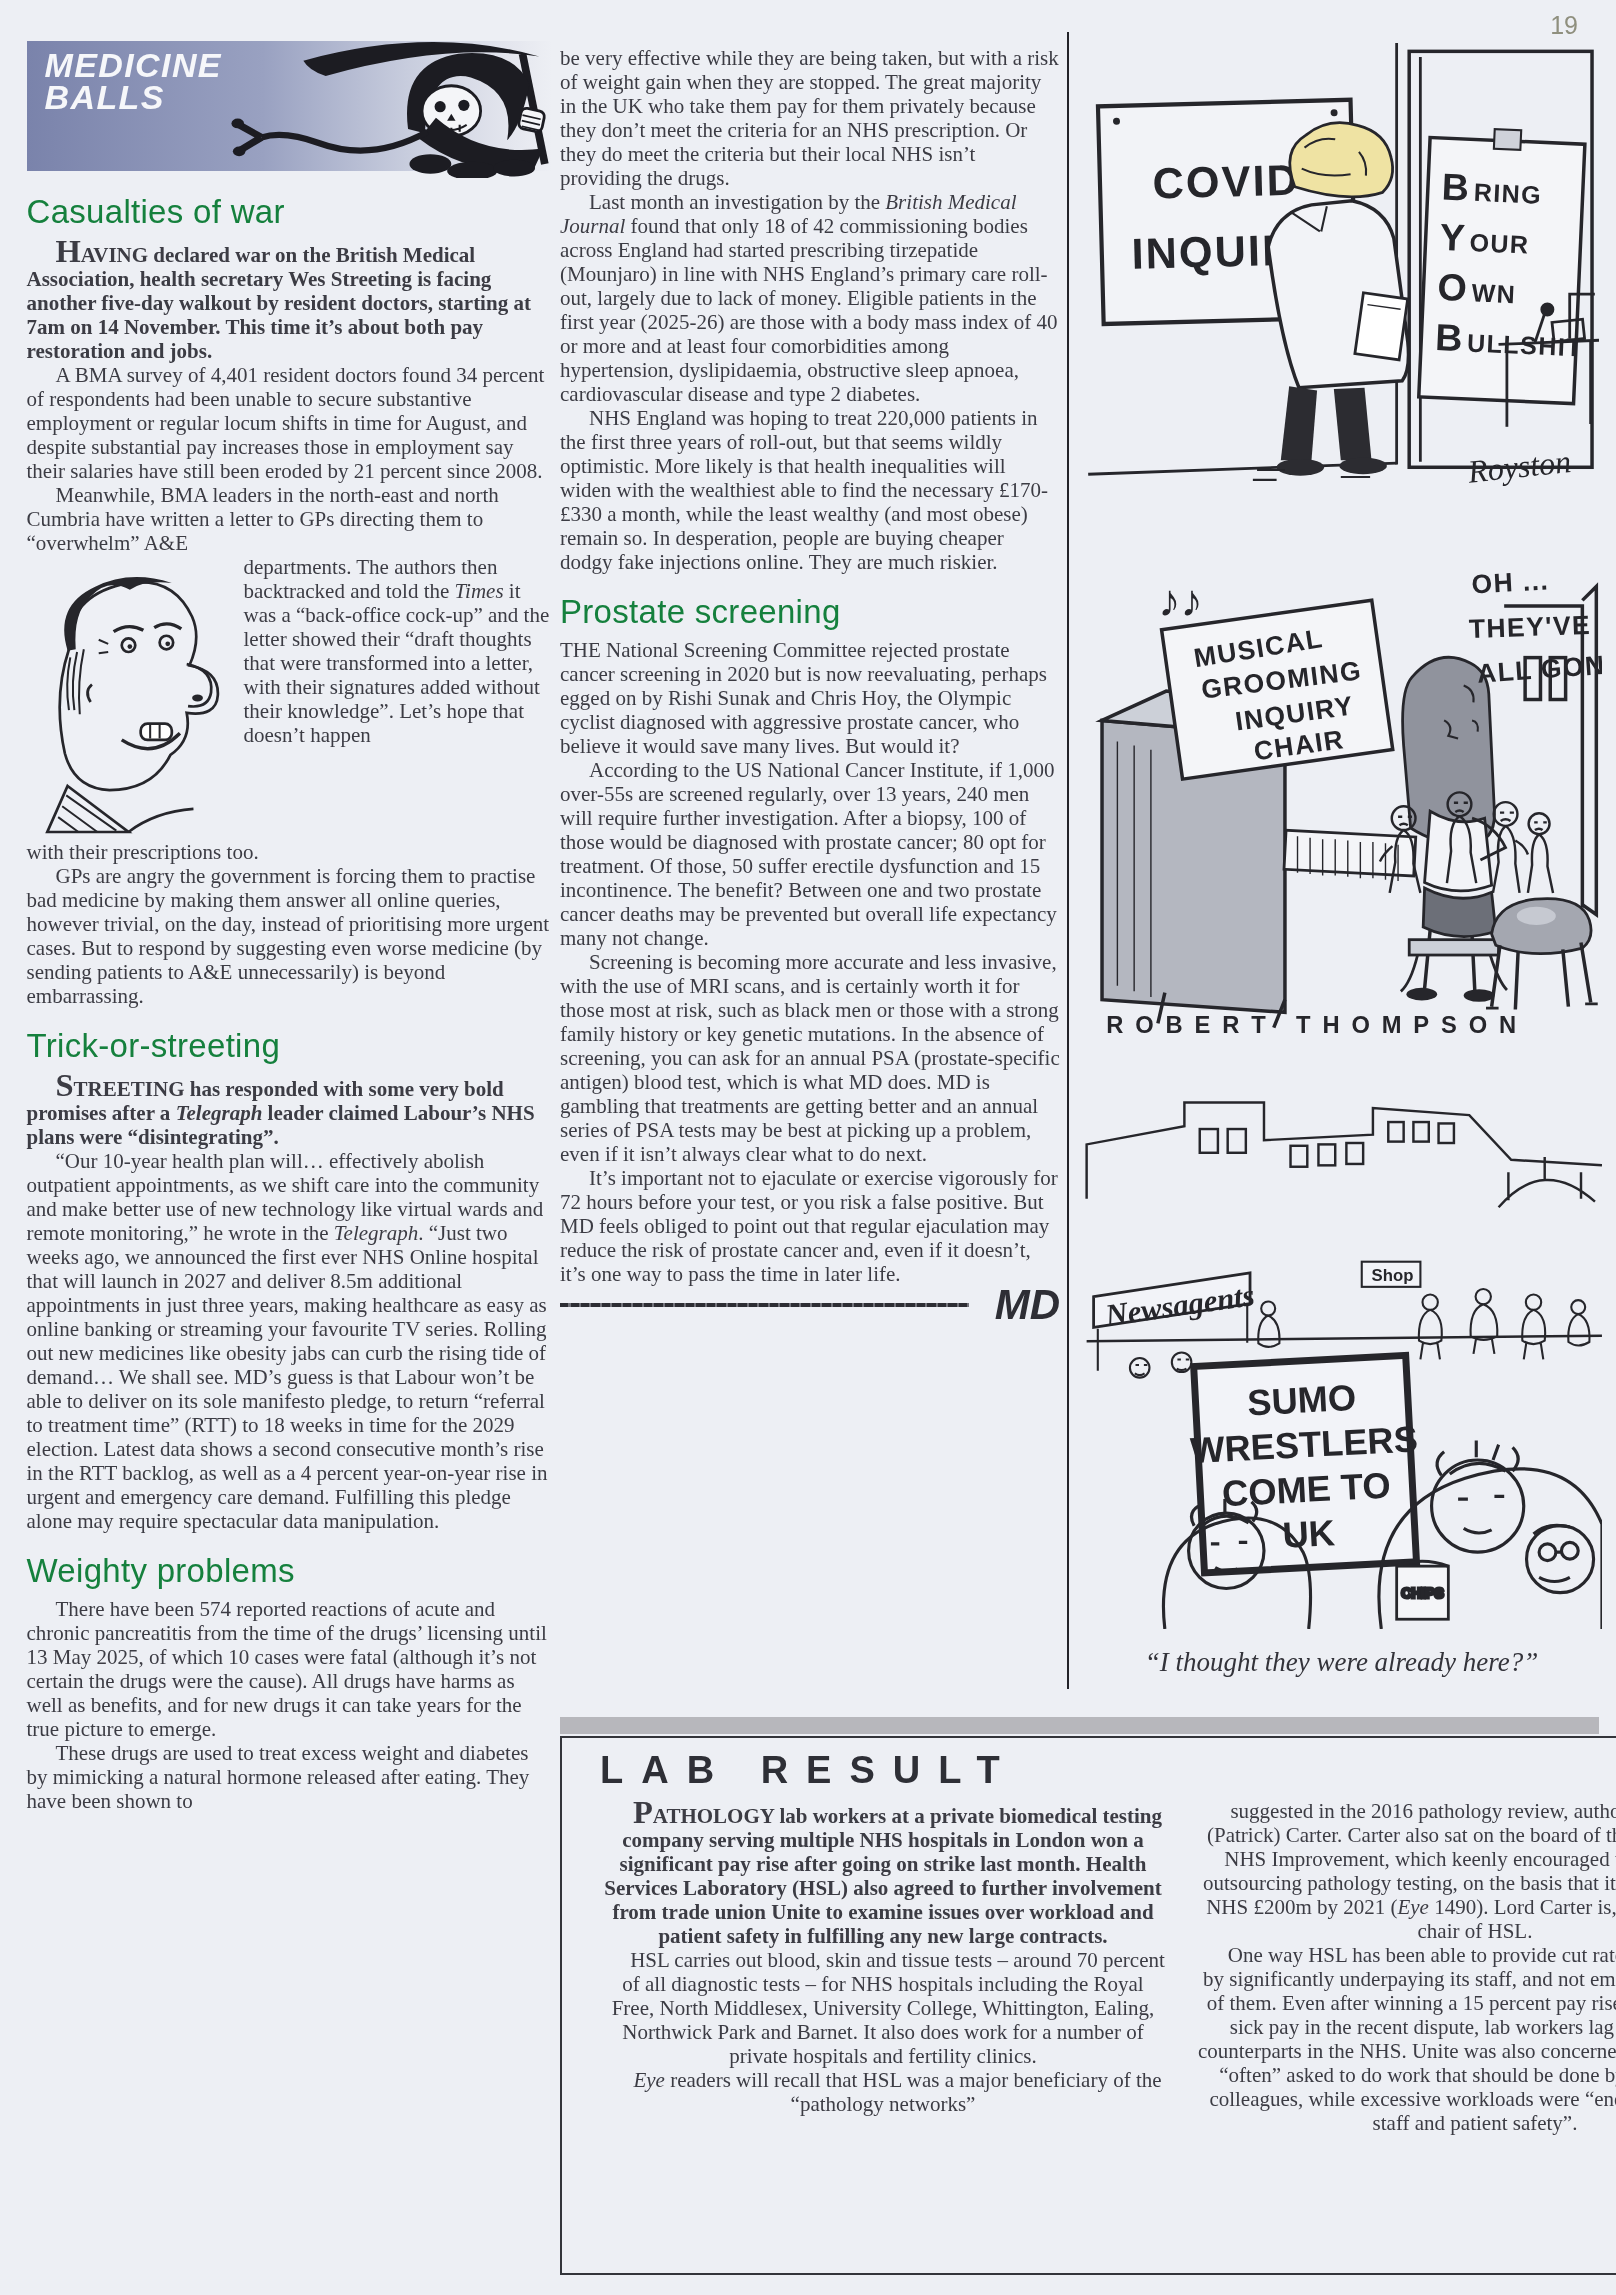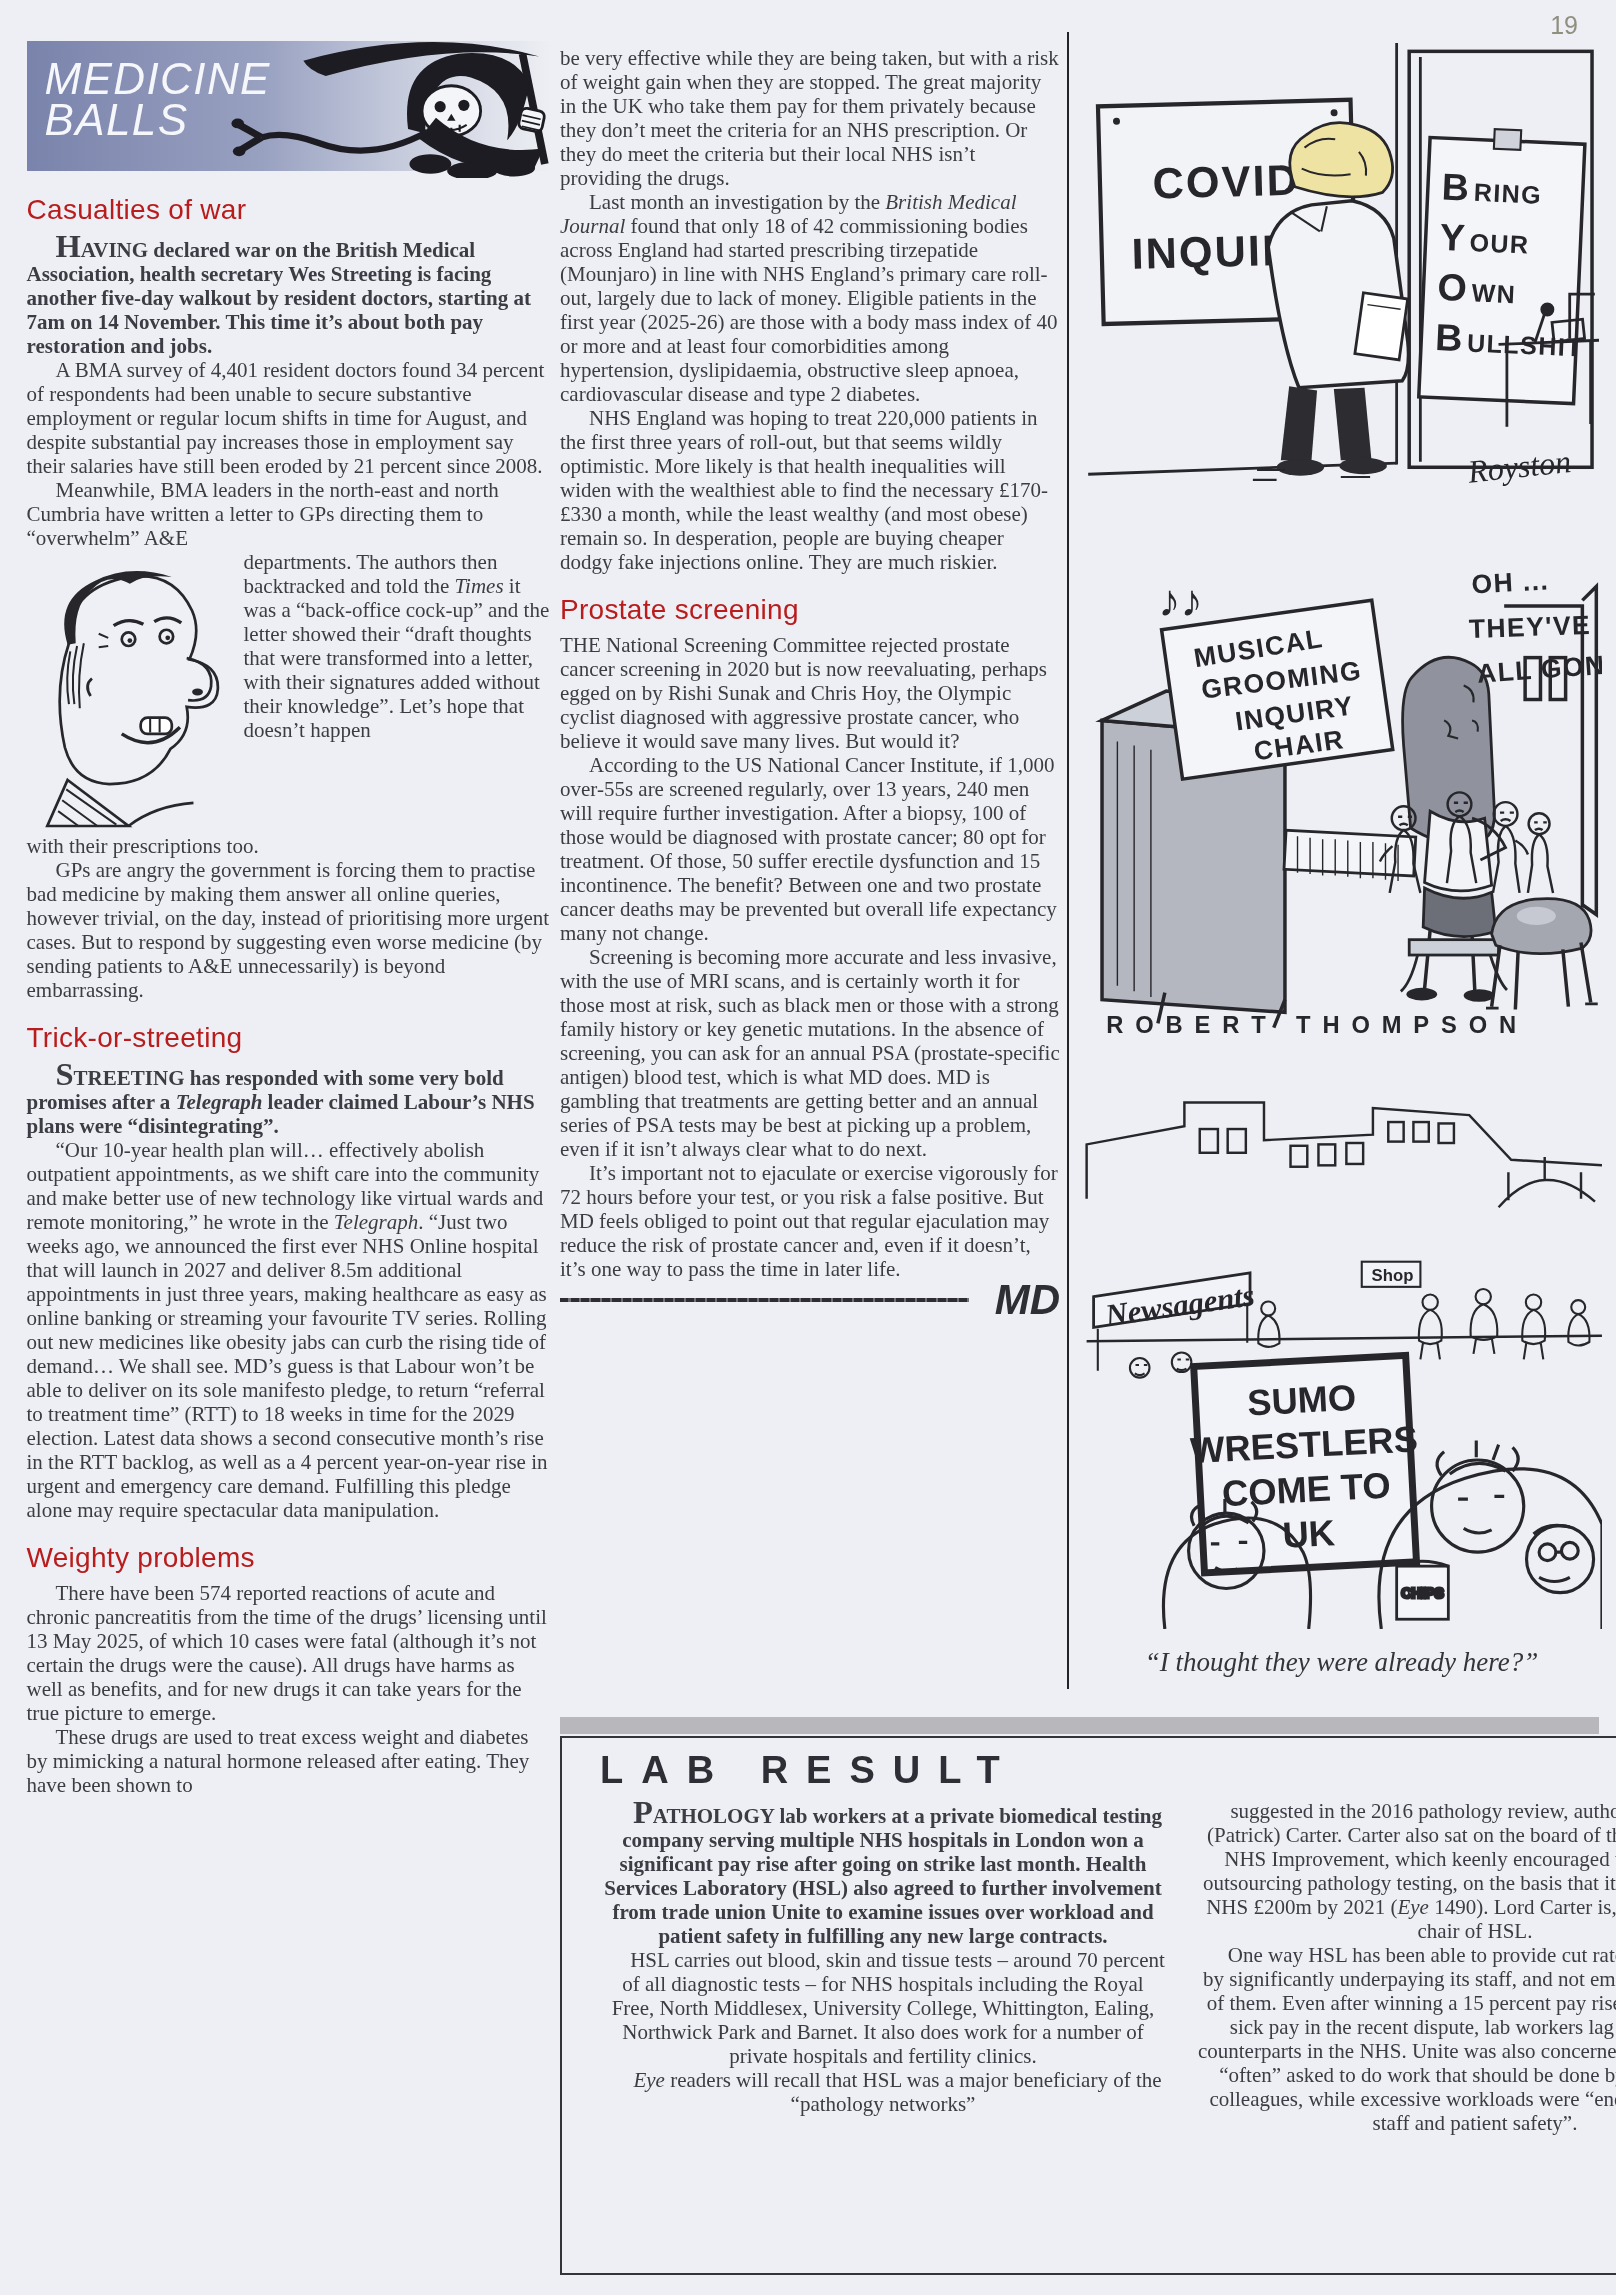--- a/index.html
+++ b/index.html
@@ -5,34 +5,34 @@
   html,body{margin:0;padding:0;background:#d8dade;}
   #page{position:relative;width:1617px;height:2295px;background:#edeff4;overflow:hidden;
         font-family:"Liberation Serif", serif;color:#3c3c44;}
   
   .bodytext{font-size:21px;line-height:24px;text-align:left;}
   .bodytext p{margin:0;text-indent:29px;}
   .bodytext p.flush{text-indent:0;}
   p.lede{font-weight:700;}
   .rs-i{font-style:italic;}
   .rs-cap{font-size:155%;line-height:0.8;font-weight:700;}
-  .sec-head{font-family:"Liberation Sans", sans-serif;font-weight:400;color:#b91c1c;
-            font-size:28px;line-height:1.05;margin:21px 0 8.4px;letter-spacing:0.3px;}
+  .sec-head{font-family:"Liberation Sans", sans-serif;font-weight:400;color:#15803d;
+            font-size:33px;line-height:1.05;margin:21px 0 8.4px;letter-spacing:0.3px;}
   .sec-head.first{margin-top:17px;}
   
   .col1{position:absolute;left:26.5px;top:41px;width:525px;}
   .col2{position:absolute;left:560px;top:46px;width:500px;}
   .divider-v{position:absolute;left:1067px;top:32px;width:2.1px;height:1657px;background:#232329;}
   .pagenum{position:absolute;top:11.2px;right:39px;font-family:"Liberation Sans",sans-serif;
            font-size:25px;color:#8f8f7e;}
   
   .logo{position:relative;width:525px;height:130px;margin-bottom:24px;
         background:linear-gradient(90deg,#7a83ab 0%,#99a1c1 45%,#c7ccdd 72%,#e4e6ee 92%,#edeff4 100%);}
-  .logo-title{position:absolute;left:18px;top:18px;font-family:"Liberation Sans",sans-serif;
-        font-style:italic;font-weight:400;font-size:44px;line-height:0.93;color:#f6f7fa;
+  .logo-title{position:absolute;left:18px;top:9px;font-family:"Liberation Sans",sans-serif;
+        font-style:italic;font-weight:700;font-size:34px;line-height:0.93;color:#f6f7fa;
         letter-spacing:1.4px;}
   .reaper{position:absolute;right:-4.2px;top:-7px;}
   
   .wrap-row{display:flex;}
   .wrap-fig{flex:0 0 210px;padding:5.6px 7px 0 0;}
   .wrap-text{flex:1;}
   
   .md-row{display:flex;align-items:center;margin-top:7px;}
   .md-rule{flex:1;height:3.5px;background:repeating-linear-gradient(90deg,#2d2d33 0 8.4px,#72727a 8.4px 10.5px);}
   .md-sig{font-family:"Liberation Sans",sans-serif;font-weight:700;font-style:italic;

